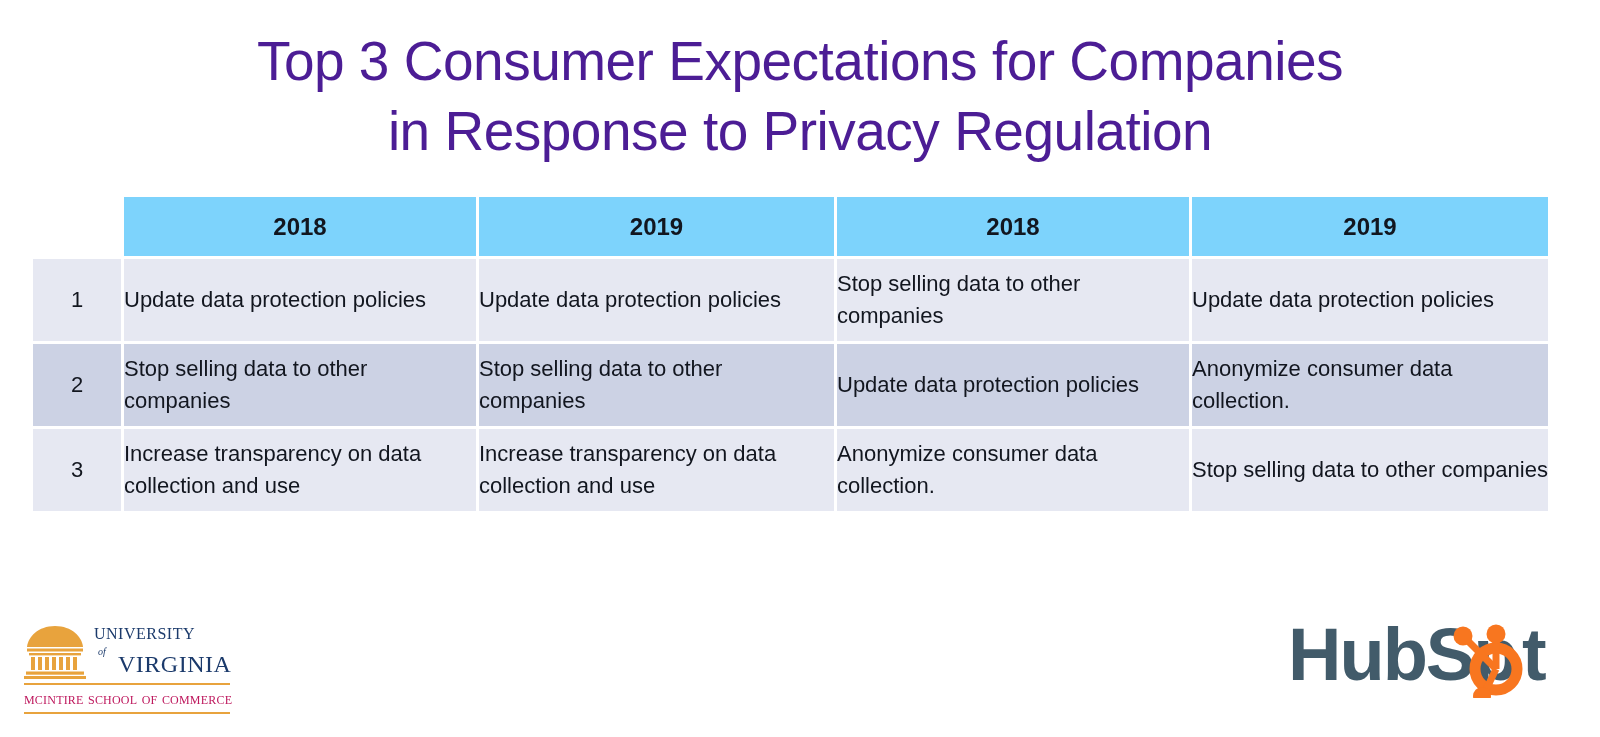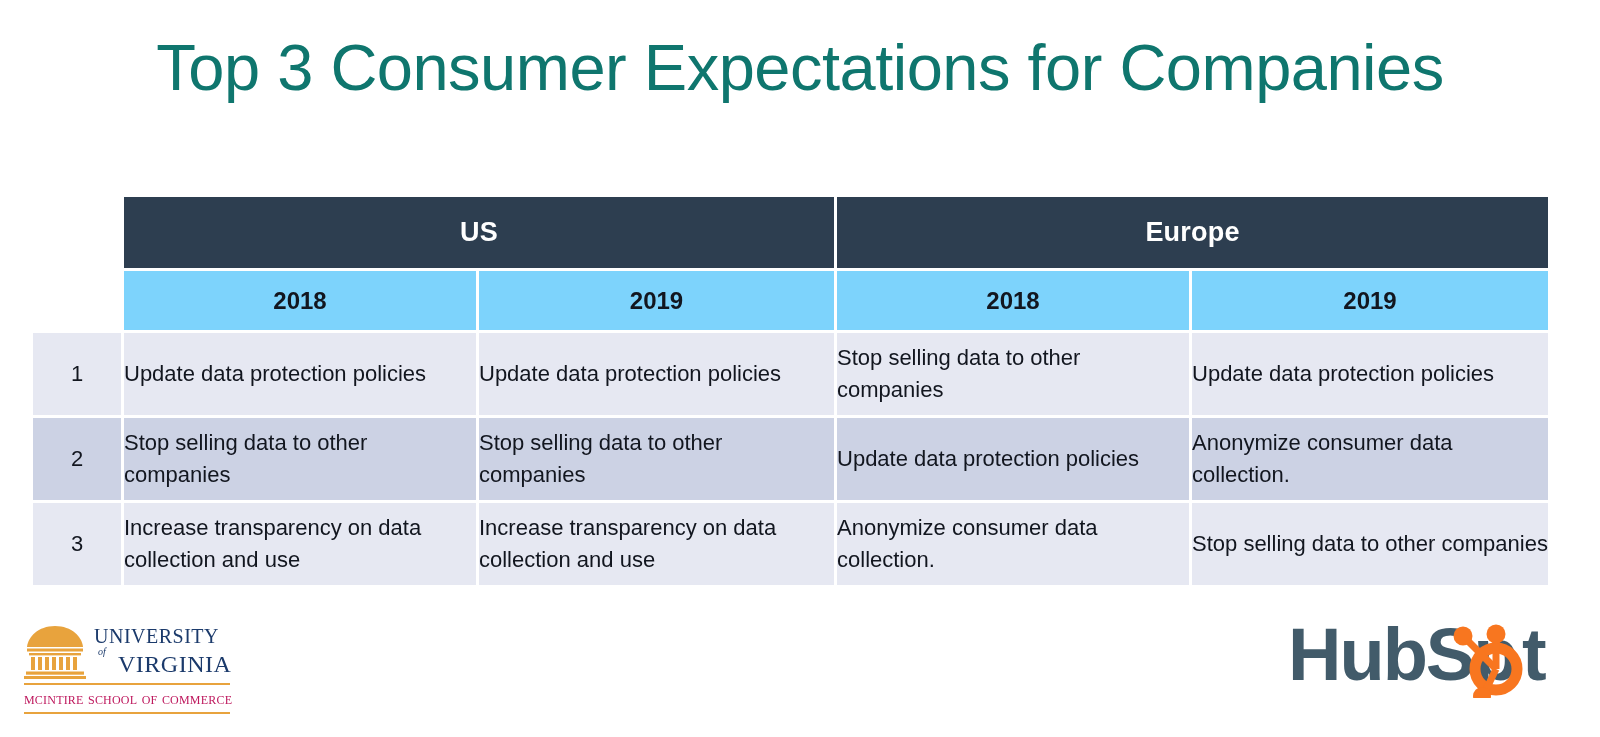--- a/index.html
+++ b/index.html
@@ -20,24 +20,24 @@
   
   .title-block {
     position: absolute;
     left: 0;
     top: 26px;
     width: 1600px;
     text-align: center;
   }
   .title-line {
     font-family: "Liberation Sans", sans-serif;
-    font-size: 65px;
+    font-size: 55px;
     font-weight: 400;
     letter-spacing: -0.5px;
-    color: #0f766e;
+    color: #4c1d95;
     line-height: 1.28;
     white-space: nowrap;
   }
 
   
   .table-wrap {
     position: absolute;
     left: 30px;
     top: 194px;
     width: 1515px;
@@ -128,21 +128,21 @@
   .uva-words {
     position: relative;
     flex: 1 1 auto;
     height: 60px;
     color: #1b3a6b;
     font-family: "Liberation Serif", serif;
   }
   .uva-university {
     position: absolute;
     left: 0; top: 0;
-    font-size: 28px;
+    font-size: 23px;
     letter-spacing: 0.5px;
     line-height: 1;
     font-variant: small-caps;
     text-transform: lowercase;
     white-space: nowrap;
   }
   .uva-of {
     position: absolute;
     left: 4px; top: 27px;
     font-size: 10px;
@@ -190,37 +190,33 @@
     width: 280px;
     height: 86px;
   }
   .hubspot-logo svg { display: block; }
 </style>
 </head>
 <body>
 
 <div class="title-block">
   <div class="title-line">Top 3 Consumer Expectations for Companies</div>
+  <div class="title-line">in Response to Privacy Regulation</div>
 </div>
 
 <div class="table-wrap">
   <table class="matrix">
     <colgroup>
       <col class="c-idx">
         <col class="c-us18">
         <col class="c-us19">
         <col class="c-eu18">
         <col class="c-eu19">
     </colgroup>
     <thead>
-      <tr>
-        <td class="blank-cell"></td>
-        <td class="region-head" colspan="2">US</td>
-        <td class="region-head" colspan="2">Europe</td>
-      </tr>
       <tr>
         <td class="blank-cell"></td>
         <td class="year-head">2018</td>
         <td class="year-head">2019</td>
         <td class="year-head">2018</td>
         <td class="year-head">2019</td>
       </tr>
     </thead>
     <tbody>
       <tr>

